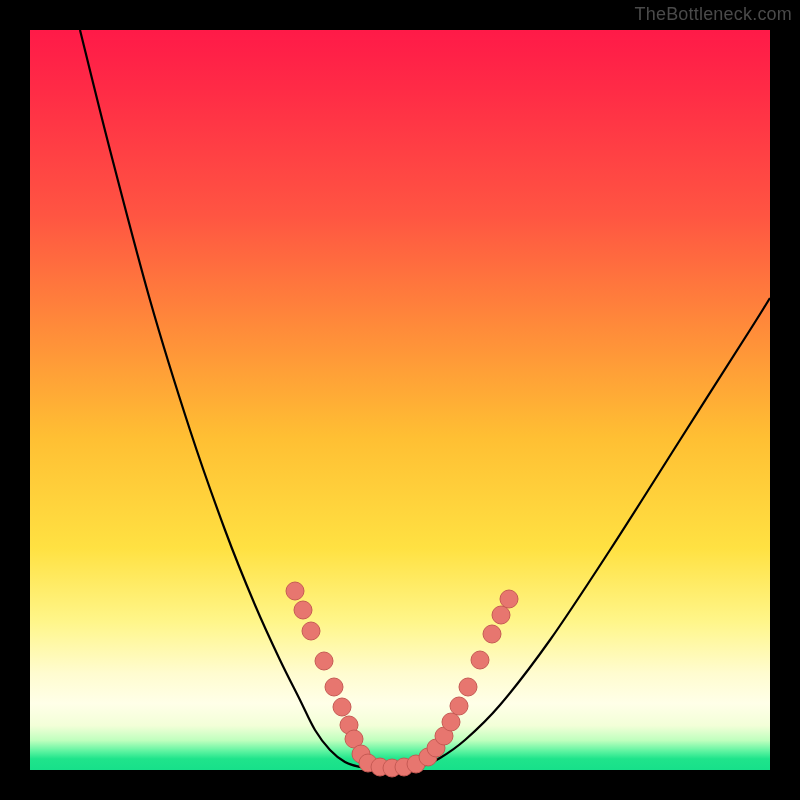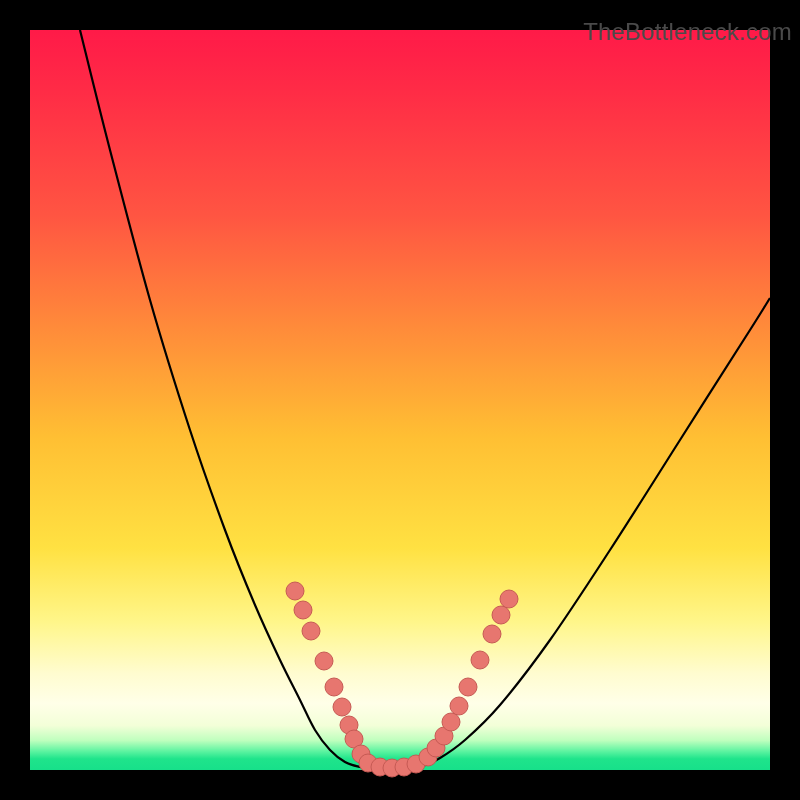--- a/index.html
+++ b/index.html
@@ -42,24 +42,23 @@
       #5bf3a0 97.5%,
       #1fe48b 98.5%,
       #17e08a 100%
     );
   }
   .watermark {
     position: absolute;
     top: 4px;
     right: 8px;
     color: #4a4a4a;
-    font-size: 24px;
+    font-size: 18px;
     letter-spacing: 0.2px;
     font-weight: 500;
-    margin-top: 14px;
   }
   svg.overlay {
     position: absolute;
     left: 30px;
     top: 30px;
     width: 740px;
     height: 740px;
     overflow: visible;
   }
   .curve {

